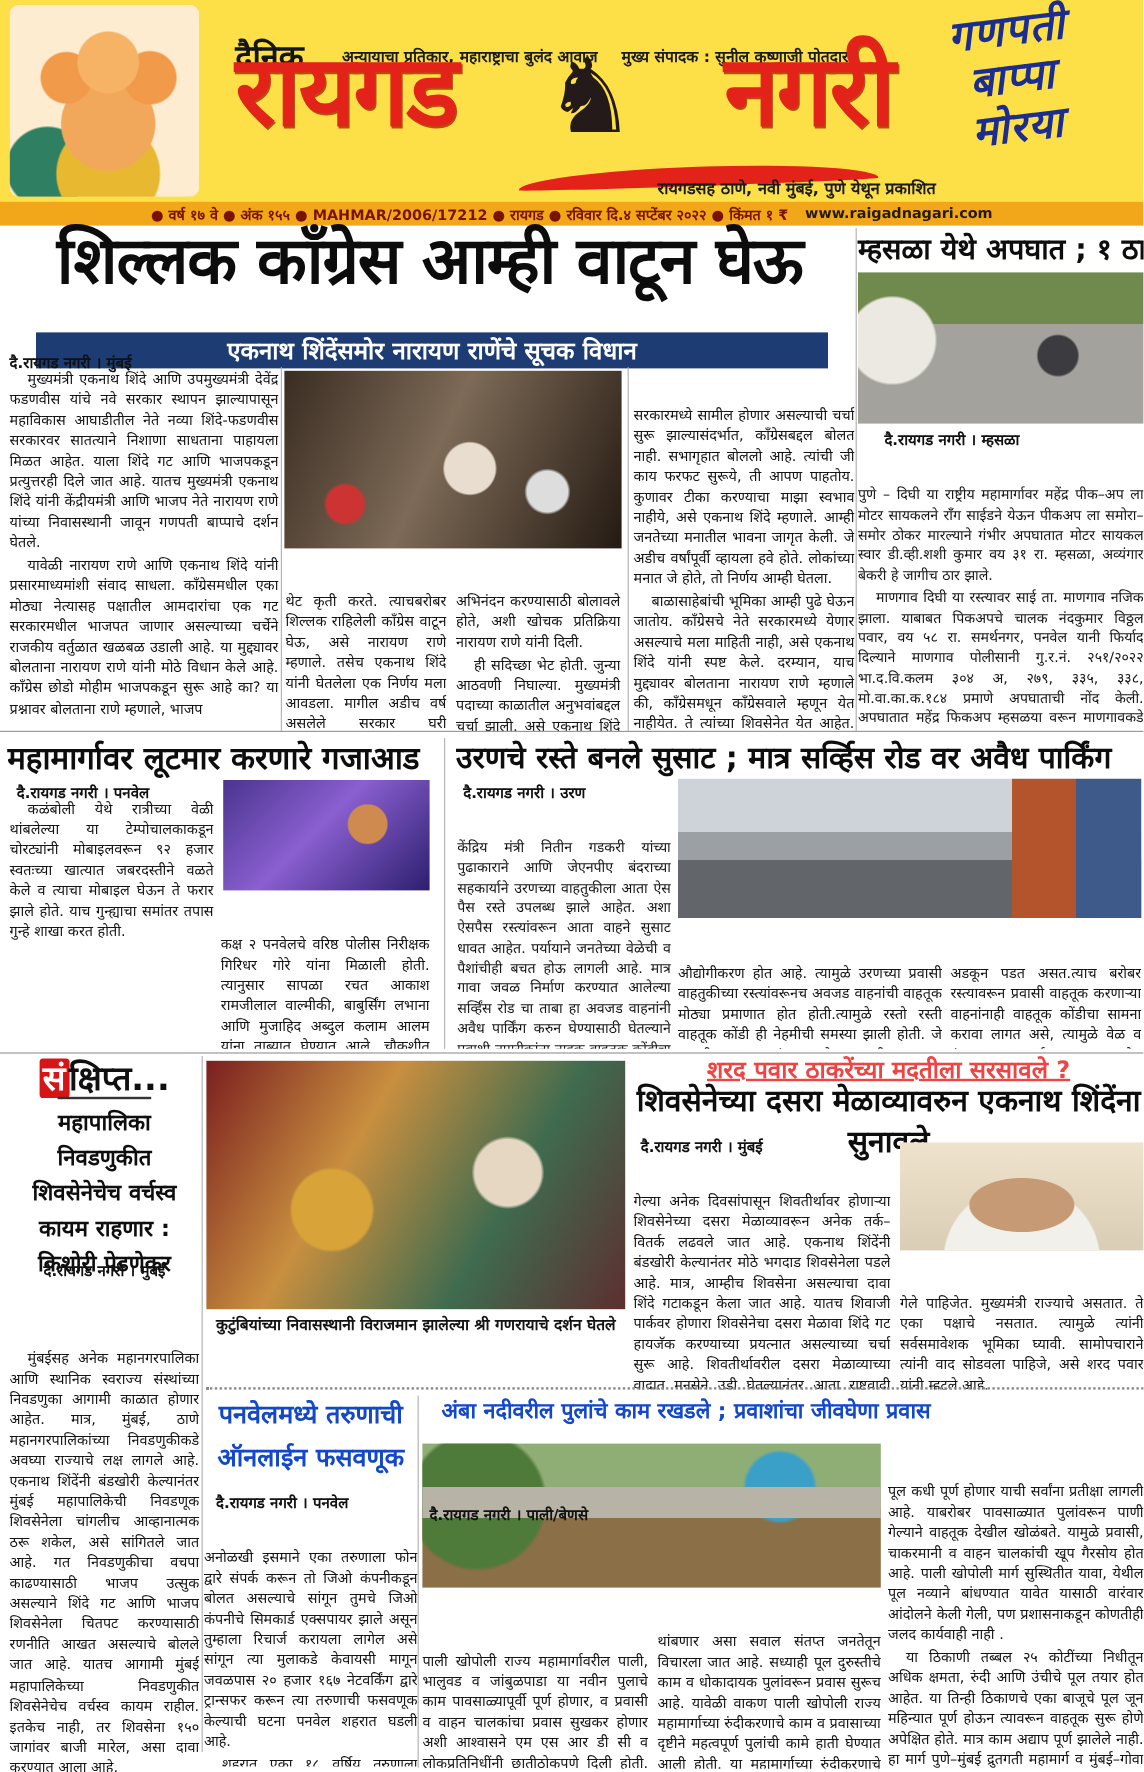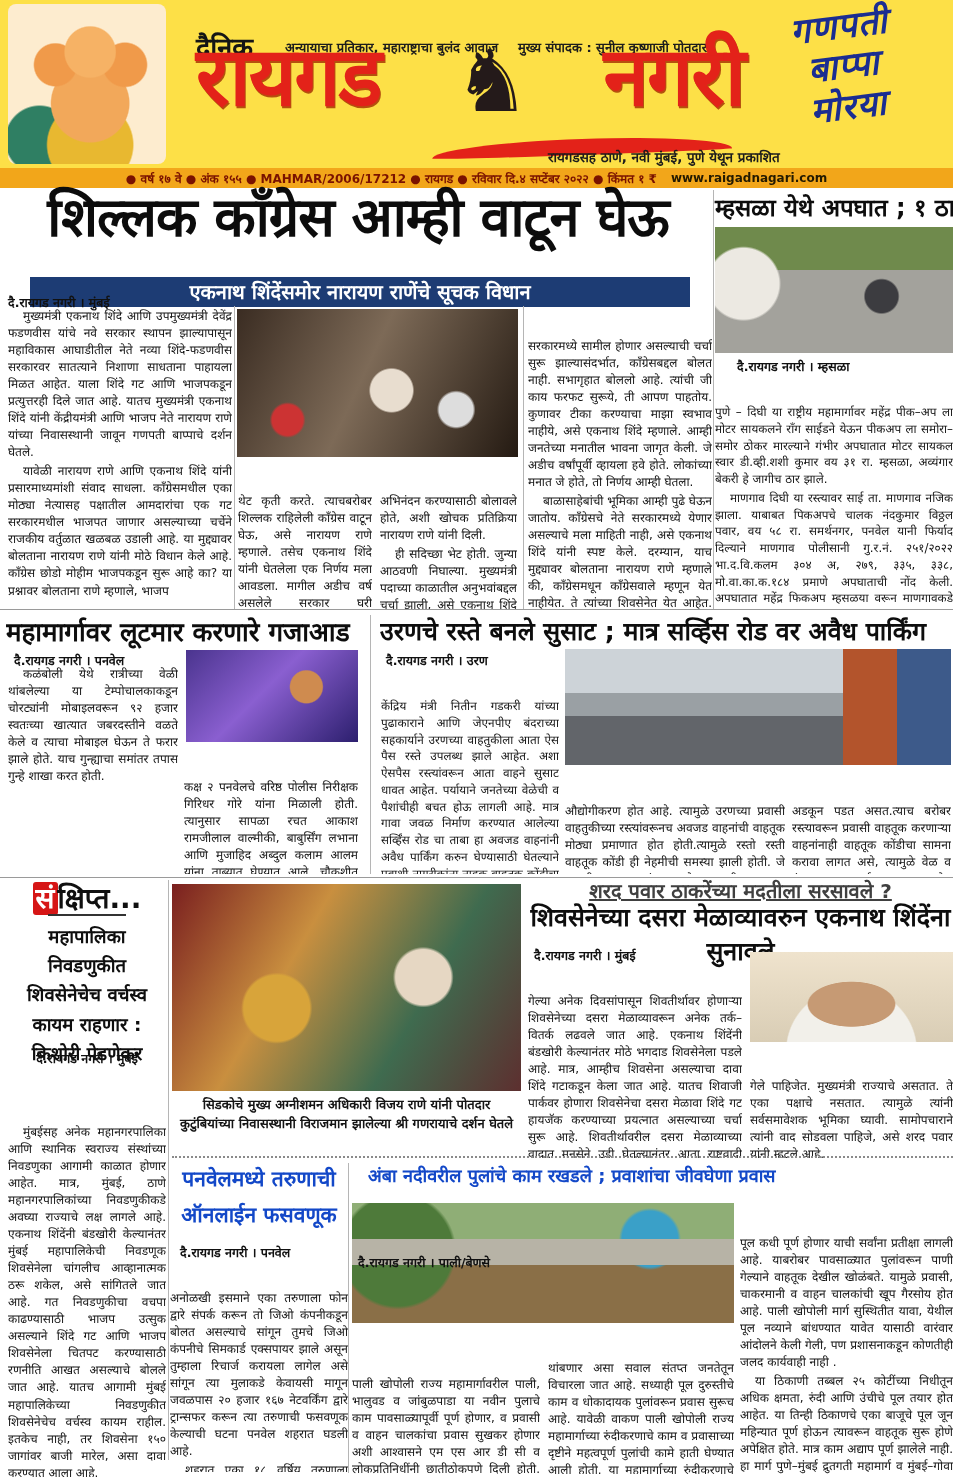--- a/index.html
+++ b/index.html
@@ -69,21 +69,21 @@
   .brief-title{left:8px;top:878px;width:158px;text-align:center;font-size:28px;font-weight:bold;color:#101010;}
   .brief-title .first{background:#d61616;color:#fff;padding:0 3px;border-radius:3px;}
   .brief-underline{left:48px;top:914px;width:78px;height:2px;background:#333;}
   .brief-subhead{left:8px;top:922px;width:158px;text-align:center;font-size:18.5px;line-height:1.58;font-weight:bold;color:#0e0e0e;}
   .darshan-photo{left:172px;top:884px;width:349px;height:207px;
     background:
       radial-gradient(circle at 72% 45%,#e6d7c3 0 10%,transparent 11%),
       radial-gradient(circle at 30% 60%,#d8a43a 0 12%,transparent 13%),
       linear-gradient(120deg,#7a1f1f 0%,#c98f3f 35%,#3f6b4f 68%,#5d2f2f 100%);}
   .caption{font-weight:bold;font-size:13px;text-align:center;color:#141414;line-height:1.45;}
-  .kicker{left:528px;top:877px;width:425px;text-align:center;font-size:20px;font-weight:bold;color:#404040;text-decoration:underline;}
+  .kicker{left:528px;top:877px;width:425px;text-align:center;font-size:20px;font-weight:bold;color:#ef4444;text-decoration:underline;}
   .pawar-headline{left:528px;top:899px;width:425px;text-align:center;font-size:25px;font-weight:bold;color:#0d0d0d;}
   .pawar-photo{left:750px;top:952px;width:203px;height:90px;
     background:
       radial-gradient(ellipse at 50% 58%,#c69a74 0 30%,transparent 31%),
       radial-gradient(ellipse at 50% 110%,#f2f0ea 0 45%,transparent 46%),
       linear-gradient(180deg,#efe3cd,#d9cdb5);}
   .dotline{left:172px;top:1156px;width:781px;border-top:2px dotted #8a8a8a;height:0;}
   
   .blue-h{font-weight:bold;color:#1348c8;}
   .bridge-photo{left:352px;top:1203px;width:382px;height:120px;
@@ -199,21 +199,20 @@
   <span class="byline">दै.रायगड नगरी । मुंबई</span>
 </div>
 <div class="abs bodytext" style="left:8px;top:1124px;width:158px;height:396px;">
   <p>मुंबईसह अनेक महानगरपालिका आणि स्थानिक स्वराज्य संस्थांच्या निवडणुका आगामी काळात होणार आहेत. मात्र, मुंबई, ठाणे महानगरपालिकांच्या निवडणुकीकडे अवघ्या राज्याचे लक्ष लागले आहे. एकनाथ शिंदेंनी बंडखोरी केल्यानंतर मुंबई महापालिकेची निवडणूक शिवसेनेला चांगलीच आव्हानात्मक ठरू शकेल, असे सांगितले जात आहे. गत निवडणुकीचा वचपा काढण्यासाठी भाजप उत्सुक असल्याने शिंदे गट आणि भाजप शिवसेनेला चितपट करण्यासाठी रणनीति आखत असल्याचे बोलले जात आहे. यातच आगामी मुंबई महापालिकेच्या निवडणुकीत शिवसेनेचेच वर्चस्व कायम राहील. इतकेच नाही, तर शिवसेना १५० जागांवर बाजी मारेल, असा दावा करण्यात आला आहे.</p>
   <p>शिवसेना नेत्या किशोरी पेडणेकर यांनी याबाबत दावा केला आहे. गेल्या २५ वर्षांपासून मुंबई महापालिकेवर शिवसेनेचे वर्चस्व आहे. मात्र, हेच मोडीत काढण्यासाठी आता भाजपकडून सर्वतोपरी तयारी केली जात आहे. आगामी दोन दिवस गृहमंत्री अमित शाह मुंबईत दाखल होत आहेत. असे असले तरी महापालिकेवर भगवाच कायम राहणार. यंदाच्या निवडणुकांमध्ये शिवसेनेच्या जागांमध्ये वाढ होऊन हा आकडा १५० असेल, असे किशोरी पेडणेकर यांनी म्हटले आहे.</p>
 </div>
 <div class="abs vline" style="left:168px;top:880px;height:580px;"></div>
 
 <div class="abs photo darshan-photo"></div>
 <div class="abs caption" style="left:172px;top:1096px;width:349px;">
-  <div>सिडकोचे मुख्य अग्नीशमन अधिकारी विजय राणे यांनी पोतदार</div>
   <div>कुटुंबियांच्या निवासस्थानी विराजमान झालेल्या श्री गणरायाचे दर्शन घेतले</div>
 </div>
 
 <div class="abs kicker">शरद पवार ठाकरेंच्या मदतीला सरसावले ?</div>
 <div class="abs pawar-headline">शिवसेनेच्या दसरा मेळाव्यावरुन एकनाथ शिंदेंना सुनावले</div>
 <div class="abs" style="left:534px;top:945px;">
   <span class="byline">दै.रायगड नगरी । मुंबई</span>
 </div>
 <div class="abs bodytext" style="left:528px;top:961px;width:214px;height:197px;">
   <p class="noindent">गेल्या अनेक दिवसांपासून शिवतीर्थावर होणाऱ्या शिवसेनेच्या दसरा मेळाव्यावरून अनेक तर्क–वितर्क लढवले जात आहे. एकनाथ शिंदेंनी बंडखोरी केल्यानंतर मोठे भगदाड शिवसेनेला पडले आहे. मात्र, आम्हीच शिवसेना असल्याचा दावा शिंदे गटाकडून केला जात आहे. यातच शिवाजी पार्कवर होणारा शिवसेनेचा दसरा मेळावा शिंदे गट हायजॅक करण्याच्या प्रयत्नात असल्याच्या चर्चा सुरू आहे. शिवतीर्थावरील दसरा मेळाव्याच्या वादात मनसेने उडी घेतल्यानंतर आता राष्ट्रवादी काँग्रेसचे सर्वेसर्वा शरद पवार हे शिवसेना पक्षप्रमुख उद्धव ठाकरे यांच्या मदतीला सरसावले आहेत. तसेच मुख्यमंत्री एकनाथ शिंदेंना सूचक सल्लाही दिला आहे.</p>

